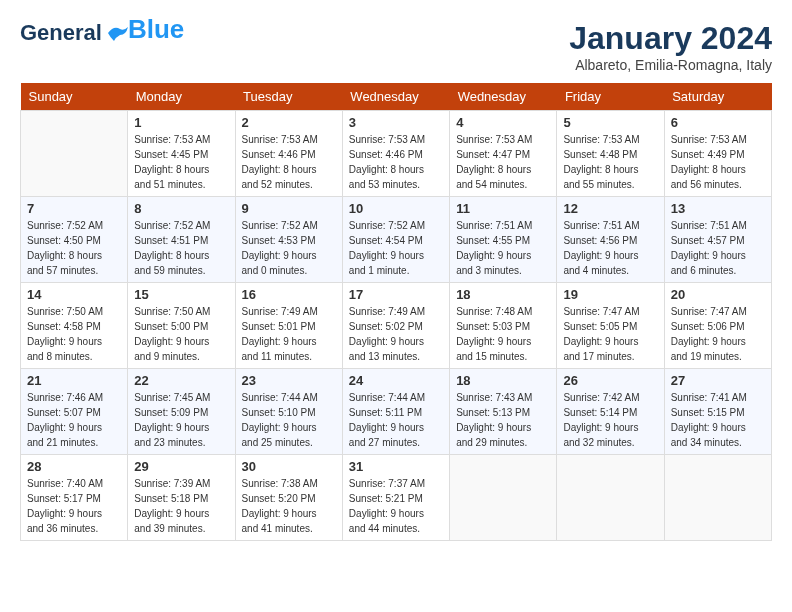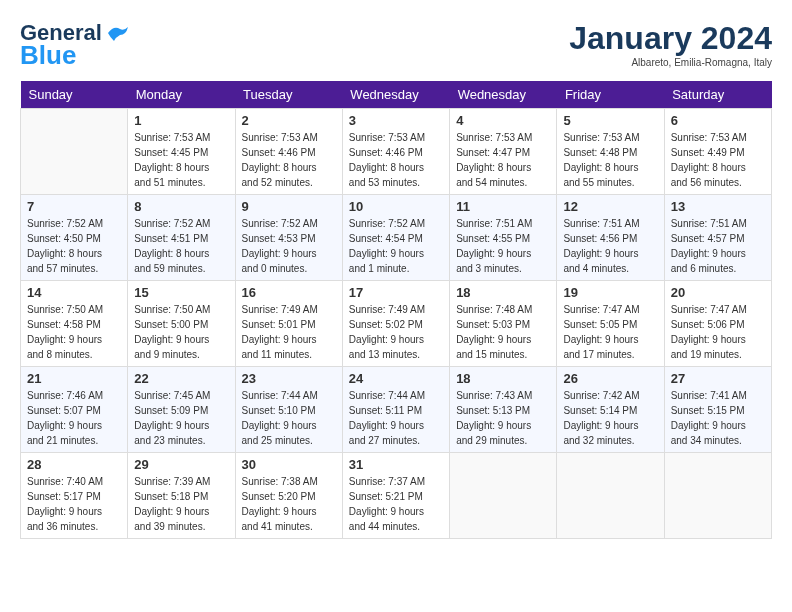--- a/index.html
+++ b/index.html
@@ -11,47 +11,47 @@
       padding: 20px;
     }
     .header {
       display: flex;
       justify-content: space-between;
       align-items: flex-start;
       margin-bottom: 10px;
     }
     .logo {
       display: flex;
-      flex-direction: column;
+      flex-direction: row;
       align-items: flex-start;
     }
     .logo-wrapper {
       display: flex;
       align-items: center;
       gap: 4px;
     }
     .title-section {
       text-align: right;
     }
     .month-title {
       font-size: 32px;
       font-weight: bold;
       color: #1a3a5c;
     }
     .subtitle {
-      font-size: 10px;
+      font-size: 14px;
       color: #444;
     }
     table {
       width: 100%;
       border-collapse: collapse;
       table-layout: fixed;
     }
     th {
-      background-color: #4c1d95;
+      background-color: #c2410c;
       color: white;
       text-align: left;
       padding: 6px 8px;
       font-size: 13px;
       font-weight: normal;
     }
     td {
       border: 1px solid #ddd;
       vertical-align: top;
       padding: 4px 6px;

